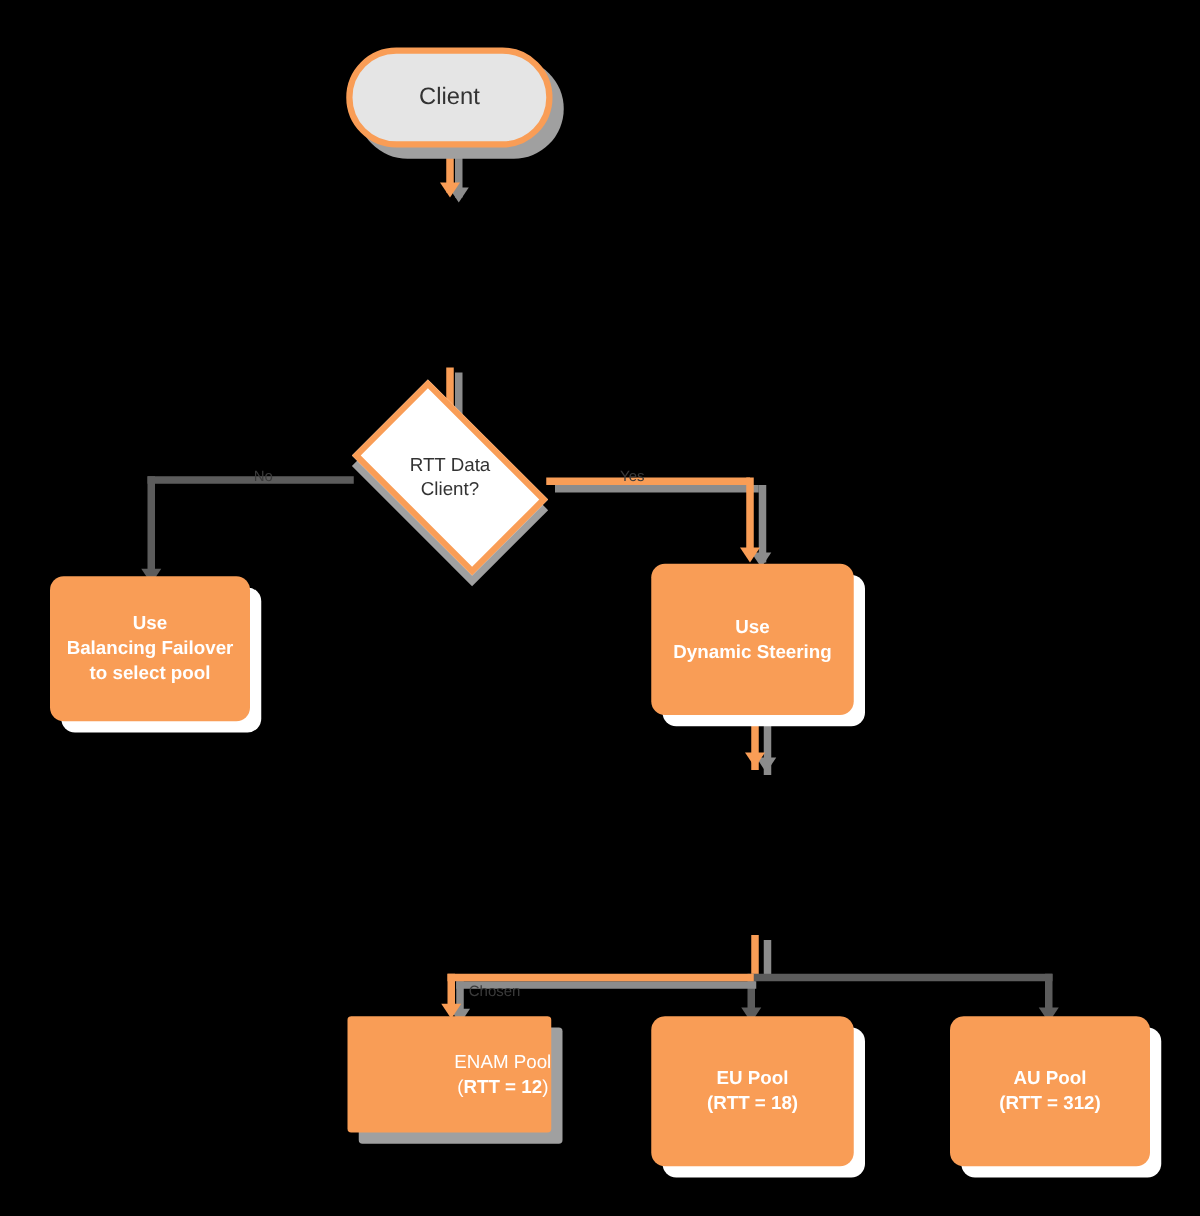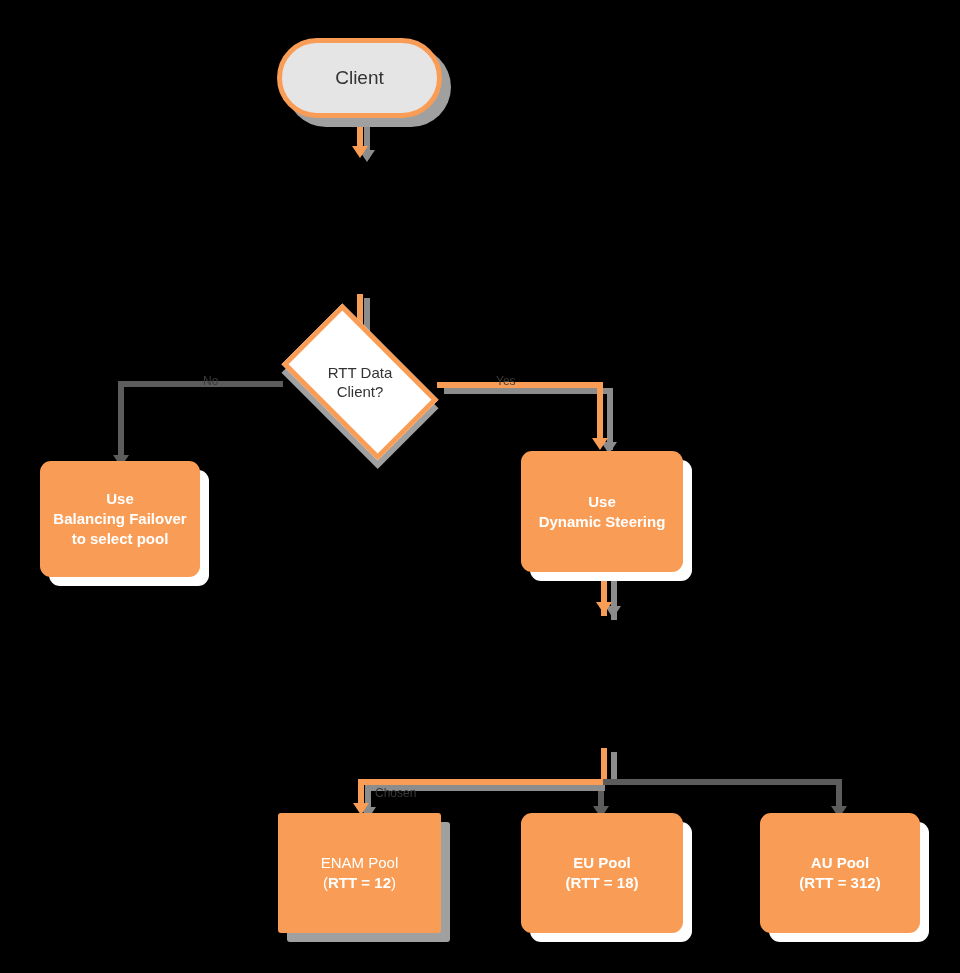--- a/index.html
+++ b/index.html
@@ -193,21 +193,21 @@
   <div class="node box rounded shadow-white" style="left:521px; top:451px; width:162px; height:121px;">
     <div>
       <div>Use</div>
       <div>Dynamic Steering</div>
     </div>
   </div>
 
   
 
   
-  <div class="node box shadow-gray" style="left:278px; top:813px; width:163px; height:120px;">
+  <div class="node box shadow-gray" style="left:278px; top:813px; width:163px; height:93px;justify-content:flex-end;">
     <div>
       <div>ENAM Pool</div>
       <div>
         <span>(</span><span class="bold">RTT = 12</span><span>)</span>
       </div>
     </div>
   </div>
 
   
   <div class="node box rounded shadow-white" style="left:521px; top:813px; width:162px; height:120px;">

